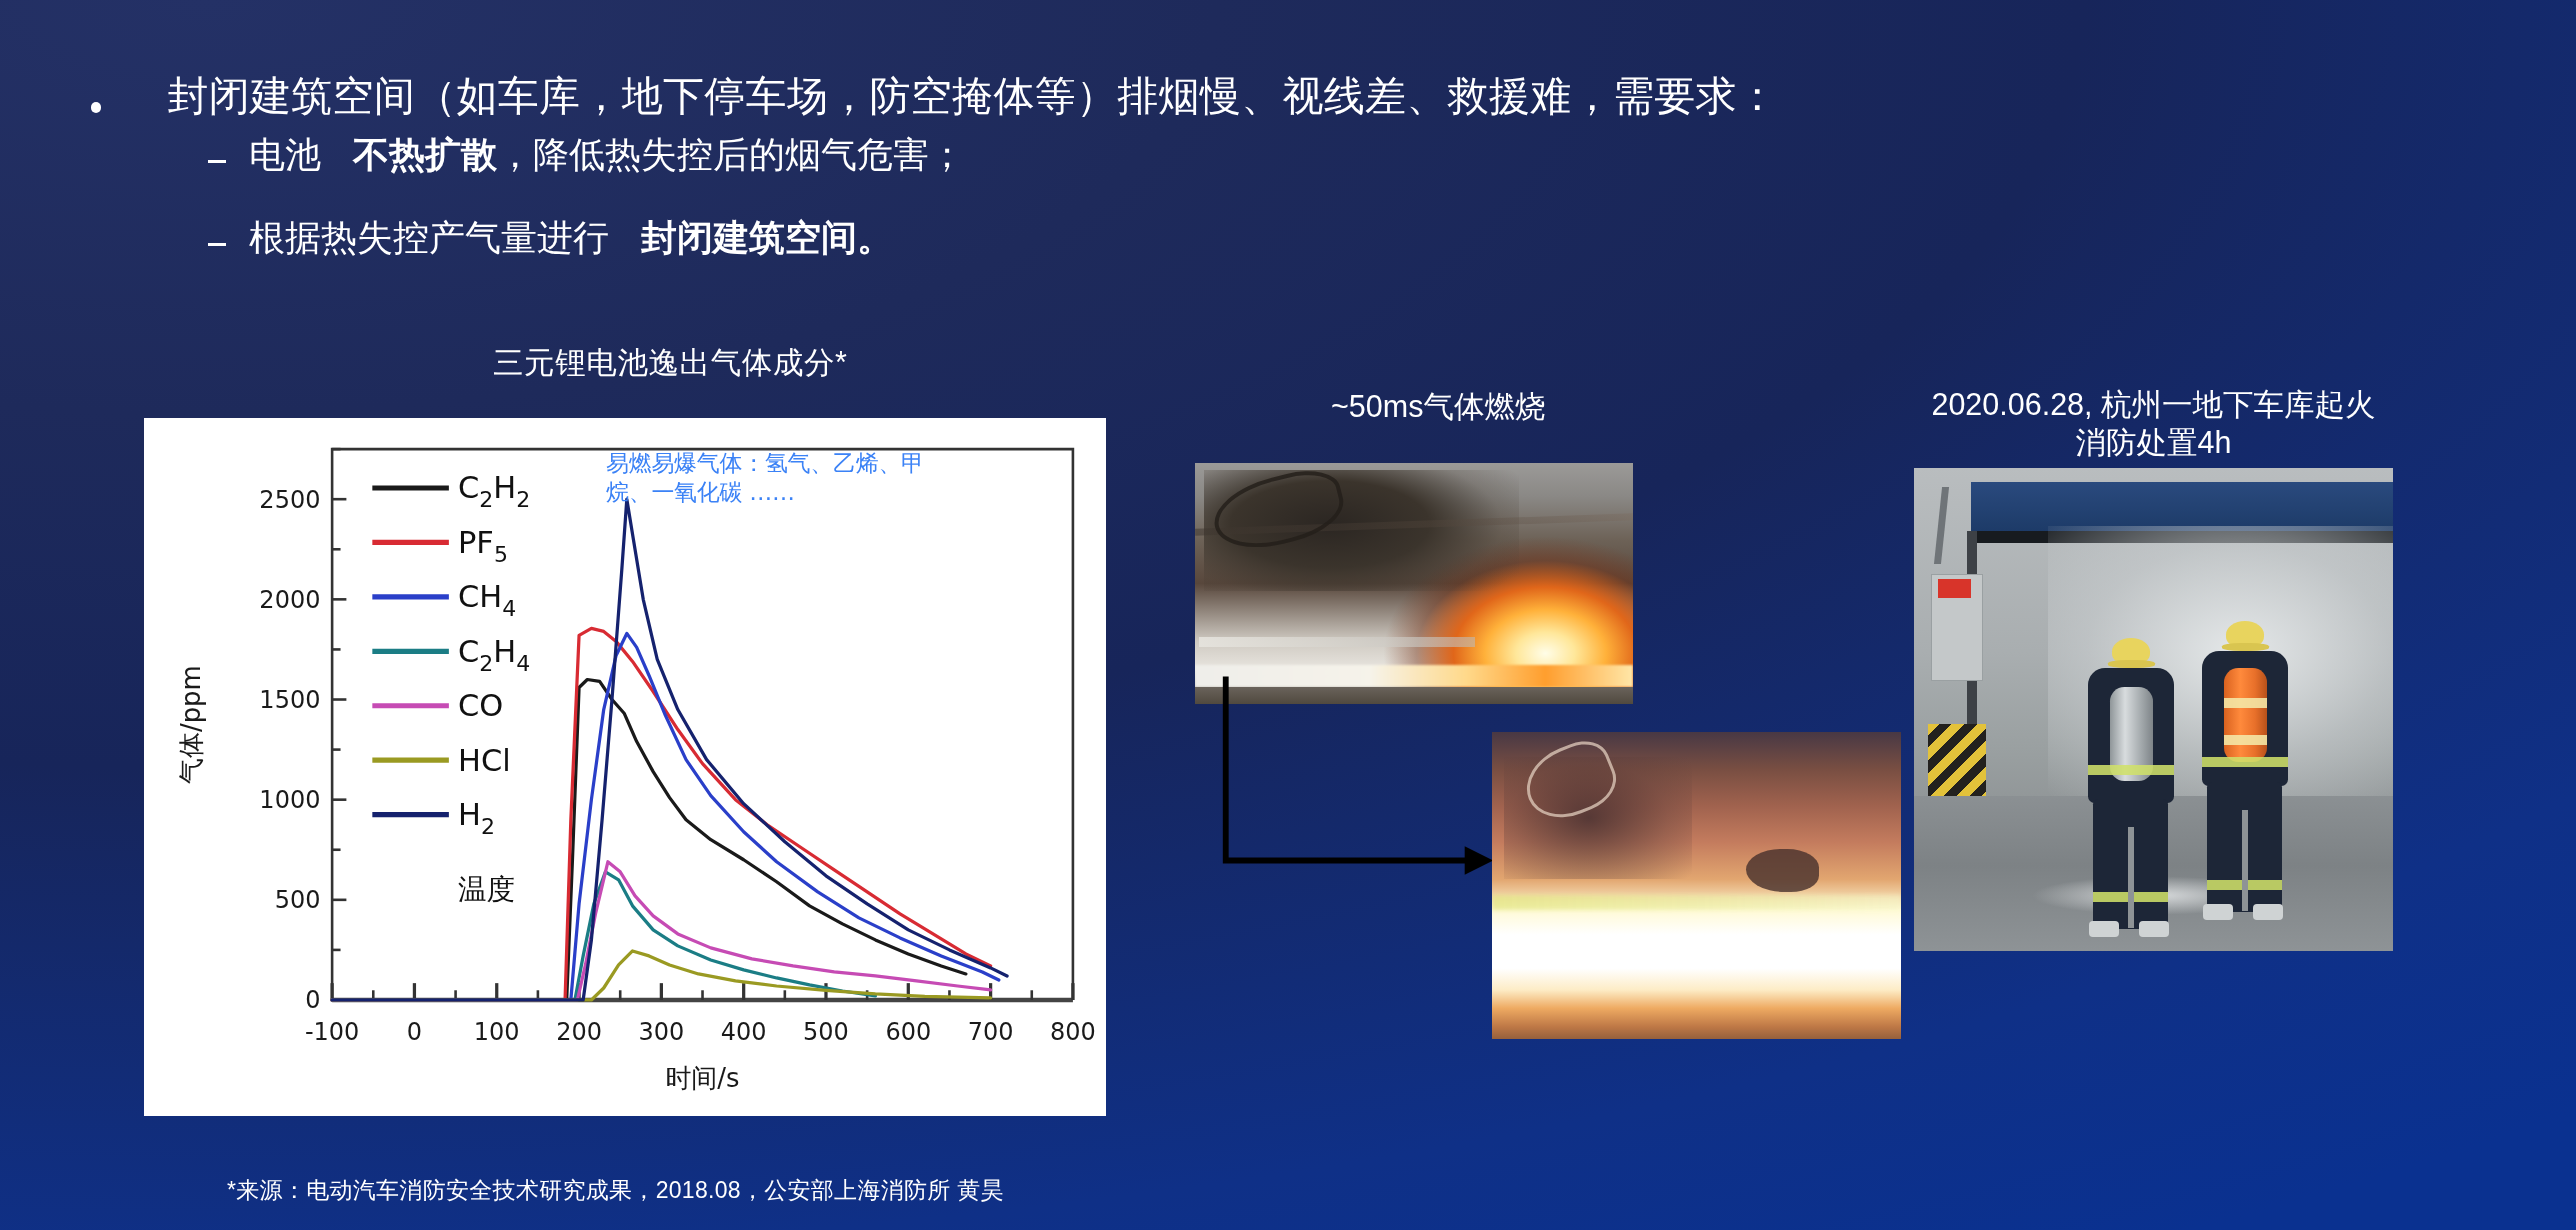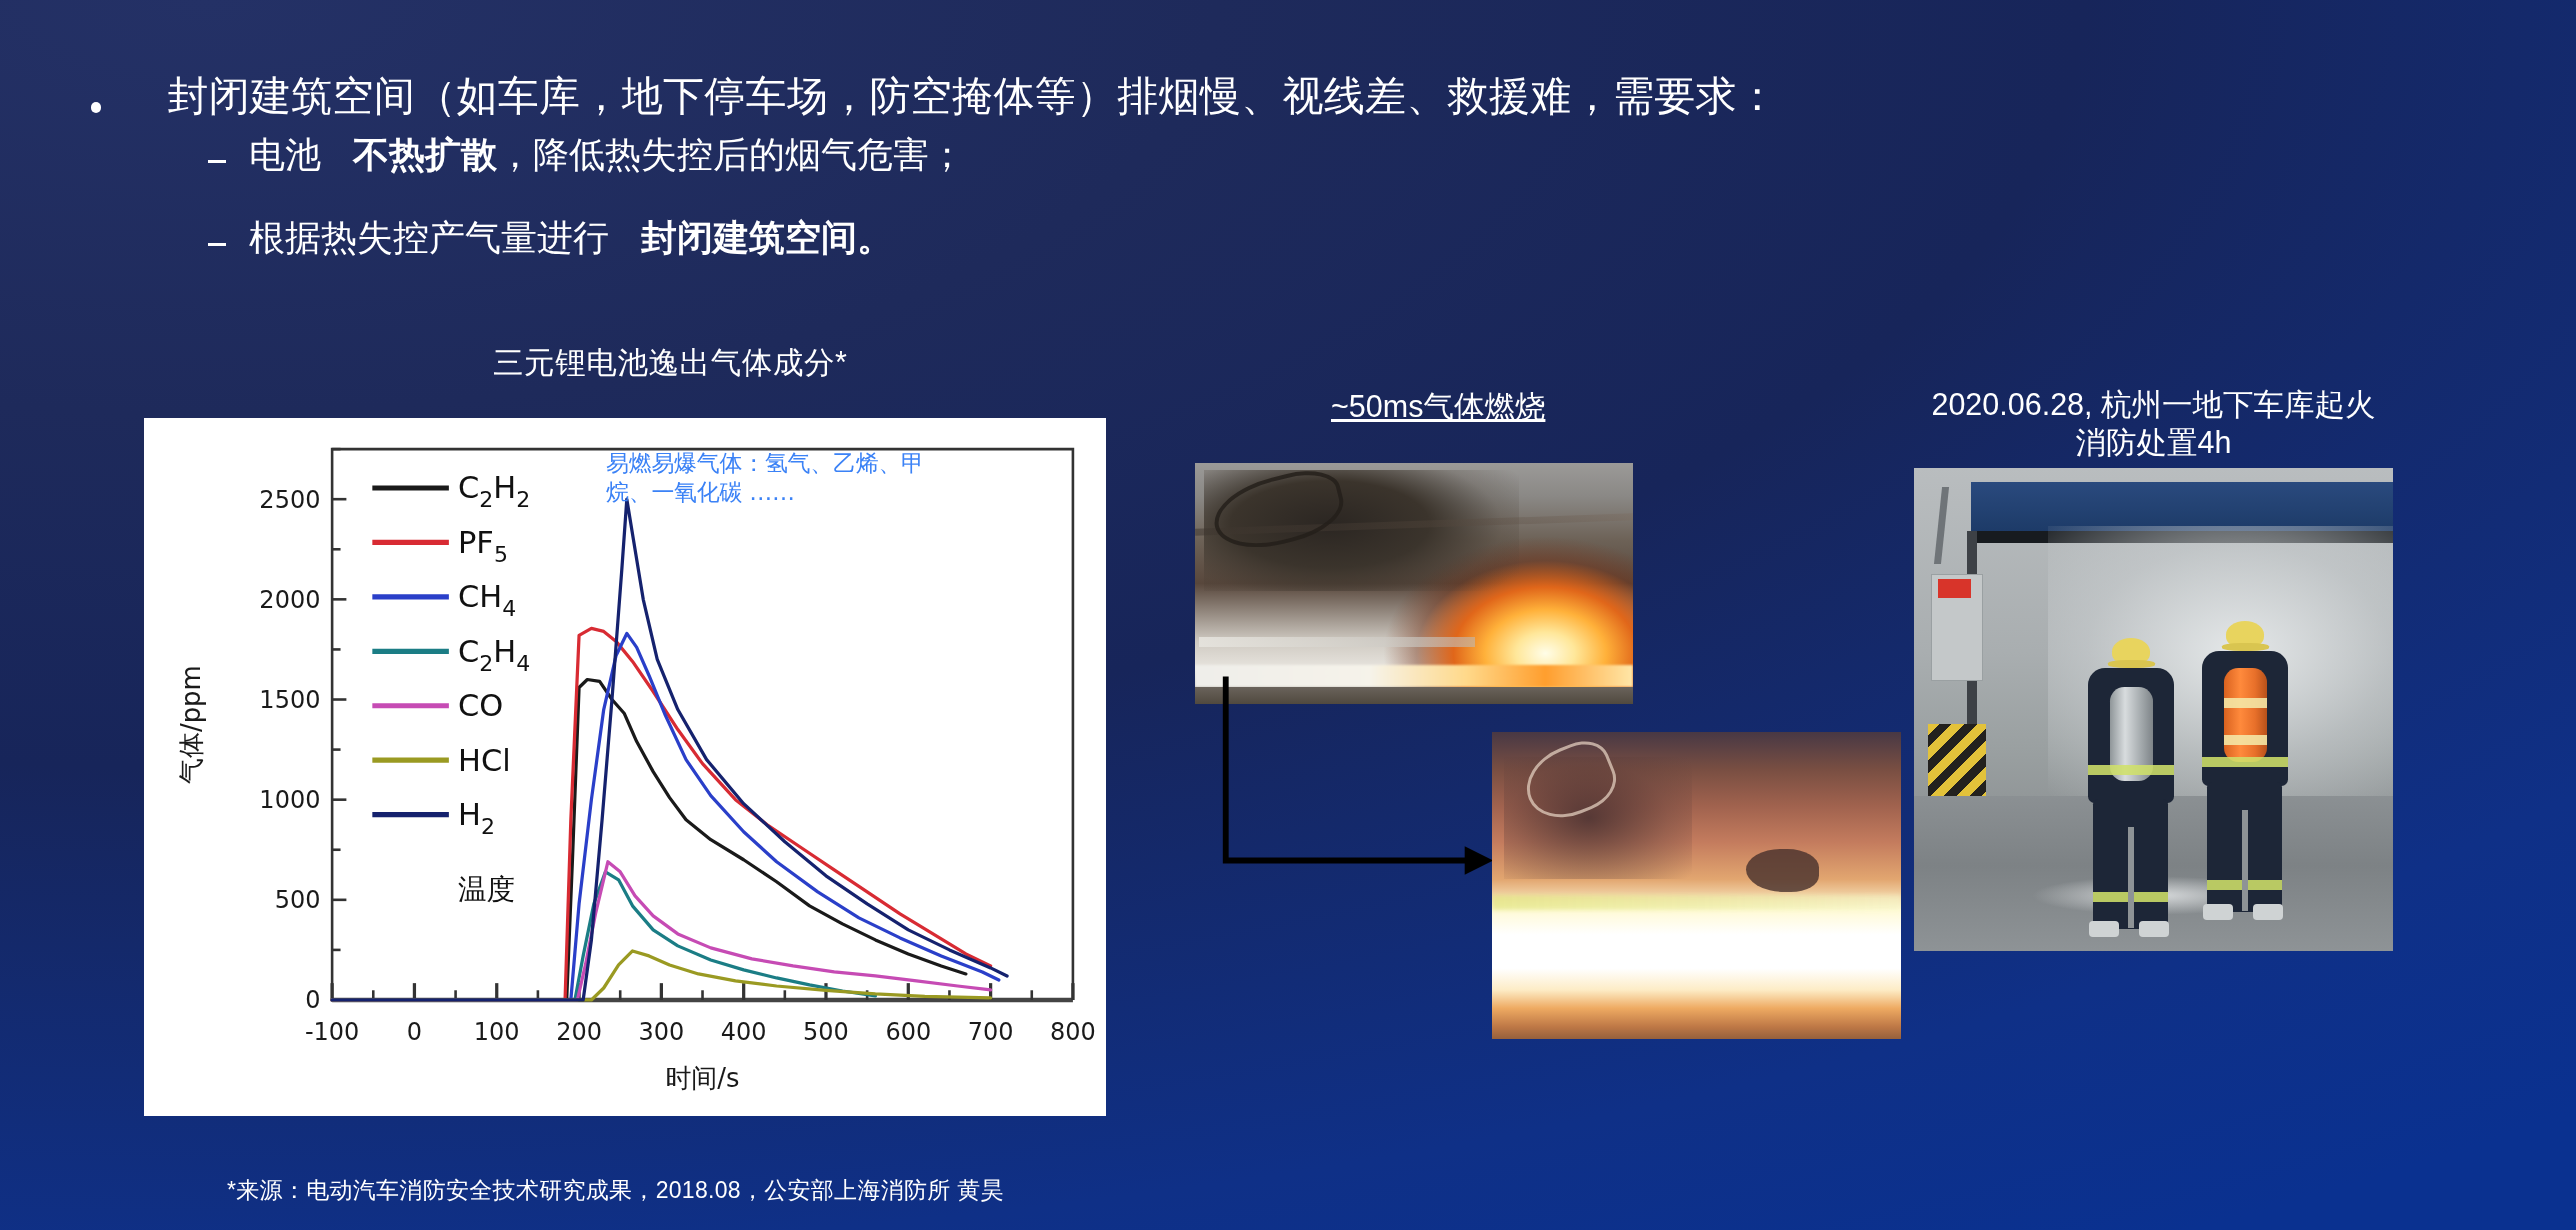--- a/index.html
+++ b/index.html
@@ -47,21 +47,21 @@
 
   
   .source {
     position:absolute; left:227px; top:1175px;
     font-size:23px; letter-spacing:0.3px; white-space:nowrap;
   }
 
   
   .cap-mid {
     position:absolute; left:1331px; top:387px;
-    font-size:30.5px; white-space:nowrap;text-decoration:underline;
+    font-size:30.5px; white-space:nowrap;
   }
   .cap-right {
     position:absolute; left:1868px; top:385px; width:571px;
     font-size:30.5px; text-align:center; line-height:1.26;
   }
 
   
   .photo { position:absolute; overflow:hidden; }
 
   

